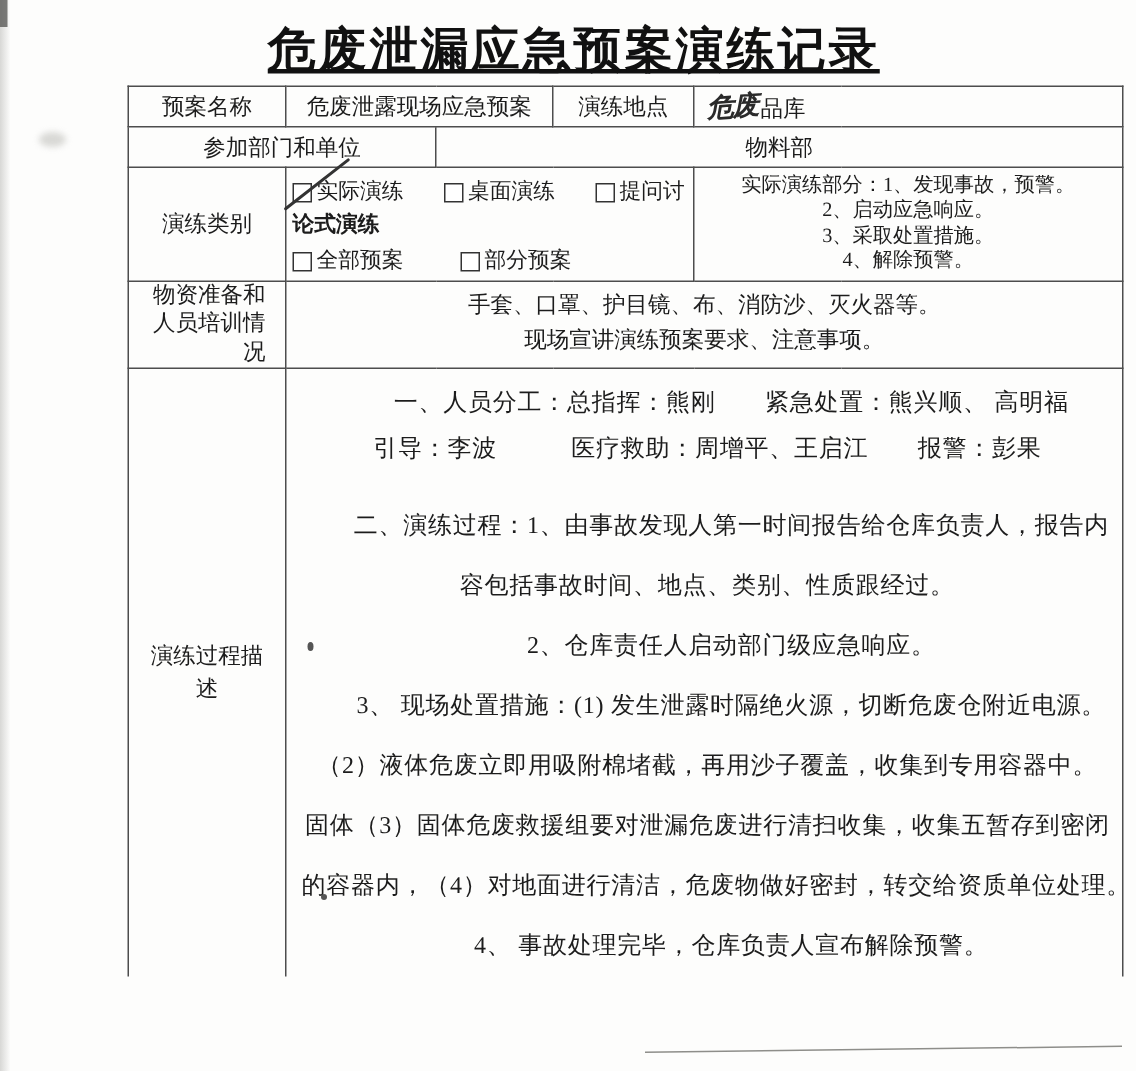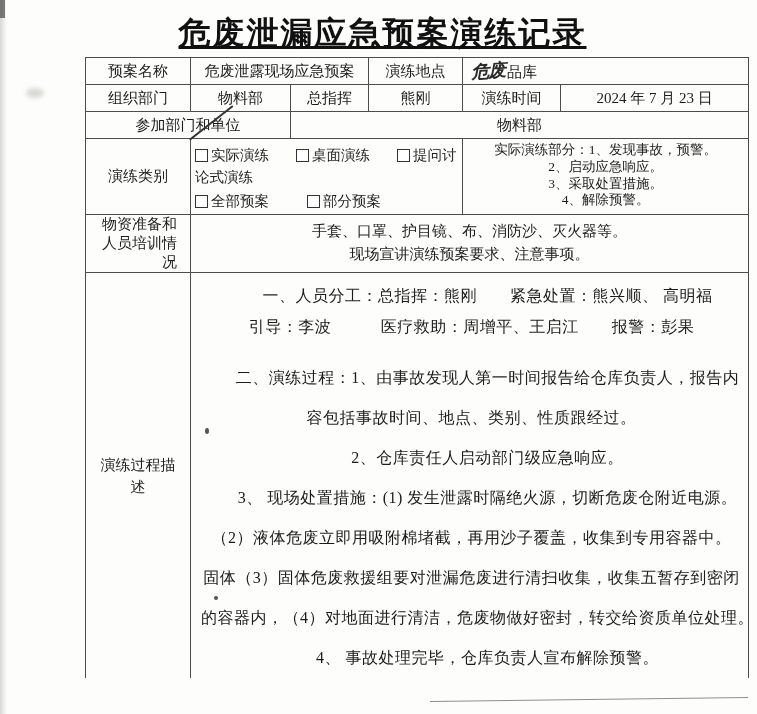--- a/index.html
+++ b/index.html
@@ -42,21 +42,21 @@
     transform:rotate(-4deg);color:#2a2a2a;letter-spacing:-1px;margin-right:2px;}
 
   
   td.cbarea{padding:6px 2px 2px 4px;font-size:14.5px;}
   .cbline{display:flex;align-items:center;line-height:21px;}
   .cbline.l1{gap:27px;}
   .cbline.l3{gap:38px;margin-top:3px;}
   .opt{display:inline-flex;align-items:center;white-space:nowrap;}
   .cb{display:inline-block;width:11px;height:11px;border:1px solid #333;
     margin-right:3px;flex:0 0 auto;background:#fff;}
-  .wraptext{line-height:22px;}
+  .wraptext{line-height:22px;font-weight:bold;}
 
   
   td.actual{padding:3px 6px;font-size:13.5px;line-height:16.8px;vertical-align:top;}
 
   
   td.matlbl div{width:78px;margin:0 auto;text-align:right;line-height:19px;}
   td.materials{padding:5px 8px;font-size:15px;line-height:23px;vertical-align:top;}
 
   
   td.proclbl div{width:78px;margin:0 auto;text-align:center;line-height:22px;}
@@ -92,28 +92,20 @@
   <tbody>
       <tr style="height:27px">
     <td class="lbl">预案名称</td>
     <td class="val" colspan="2">危废泄露现场应急预案</td>
     <td class="lbl">演练地点</td>
     <td class="loc" colspan="2">
       <span class="hand">危废</span><span>品库</span>
     </td>
   </tr>
 
-  <tr style="height:27px">
-    <td class="lbl">组织部门</td>
-    <td class="val">物料部</td>
-    <td class="lbl">总指挥</td>
-    <td class="val">熊刚</td>
-    <td class="lbl">演练时间</td>
-    <td class="val">2024 年 7 月 23 日</td>
-  </tr>
 
   <tr style="height:27px">
     <td class="lbl" colspan="2">参加部门和单位</td>
     <td class="val" colspan="4">物料部</td>
   </tr>
 
   <tr style="height:67px">
     <td class="lbl">演练类别</td>
     <td class="cbarea top" colspan="3">
       <div class="cbline l1">

